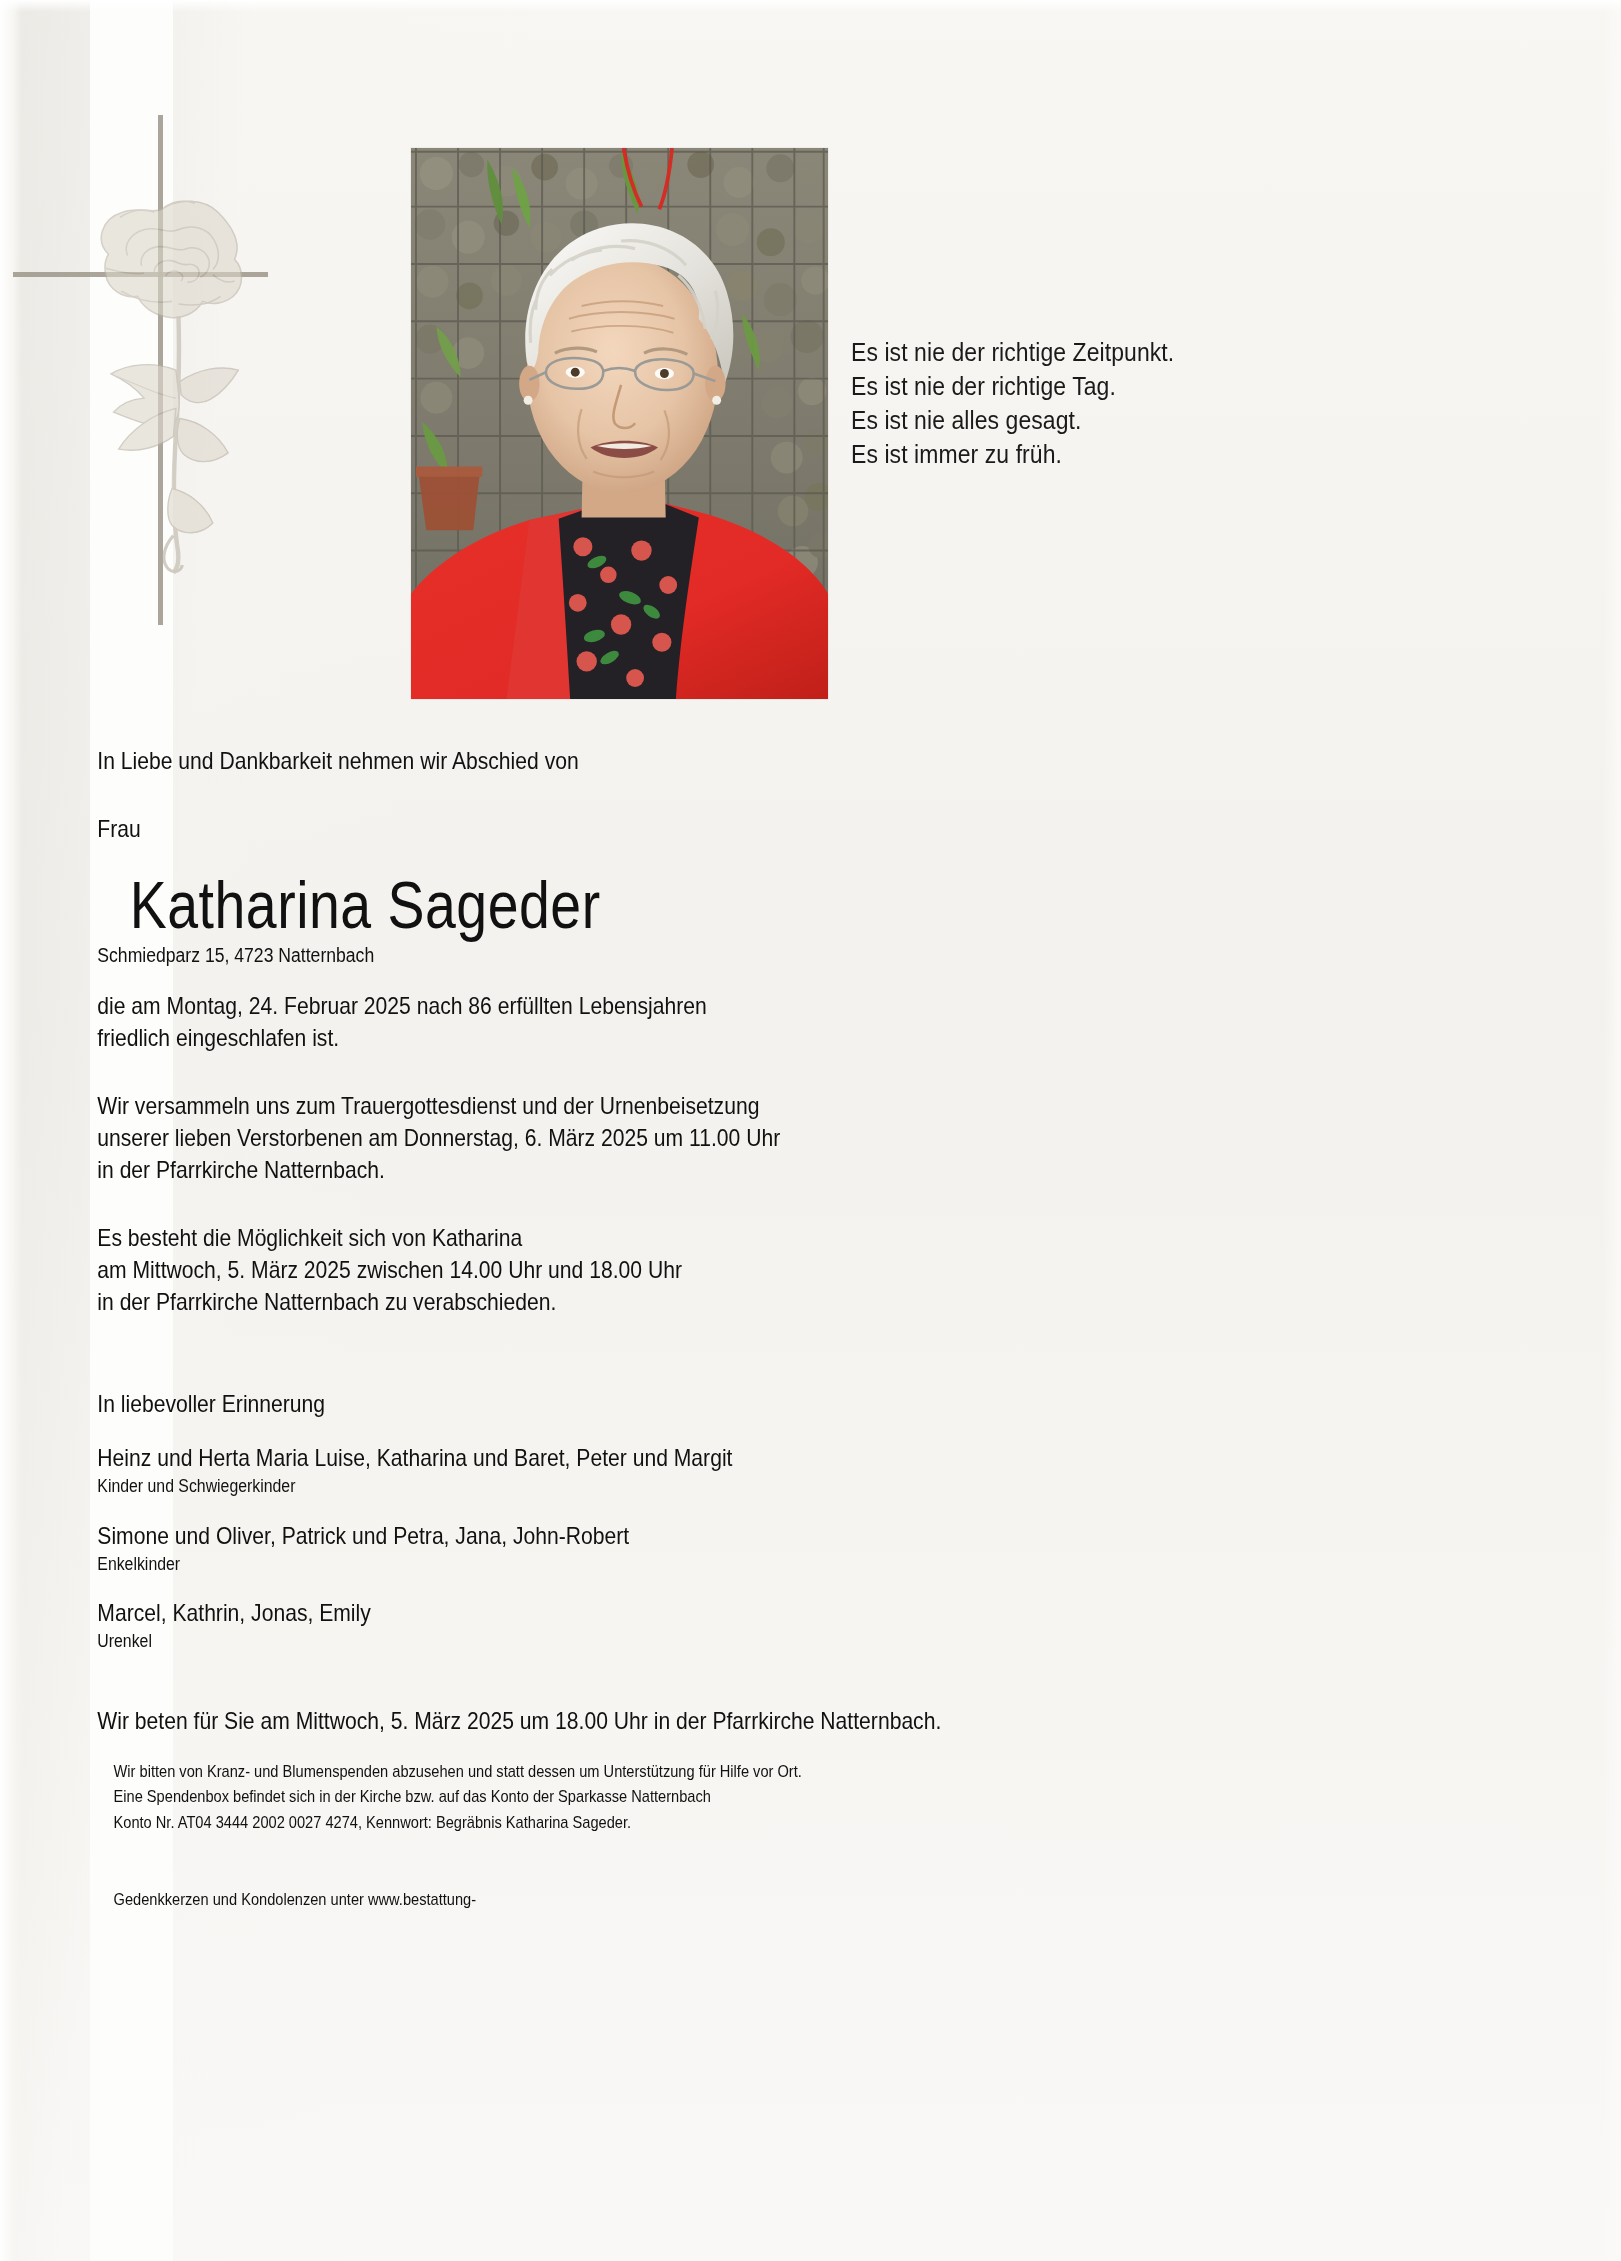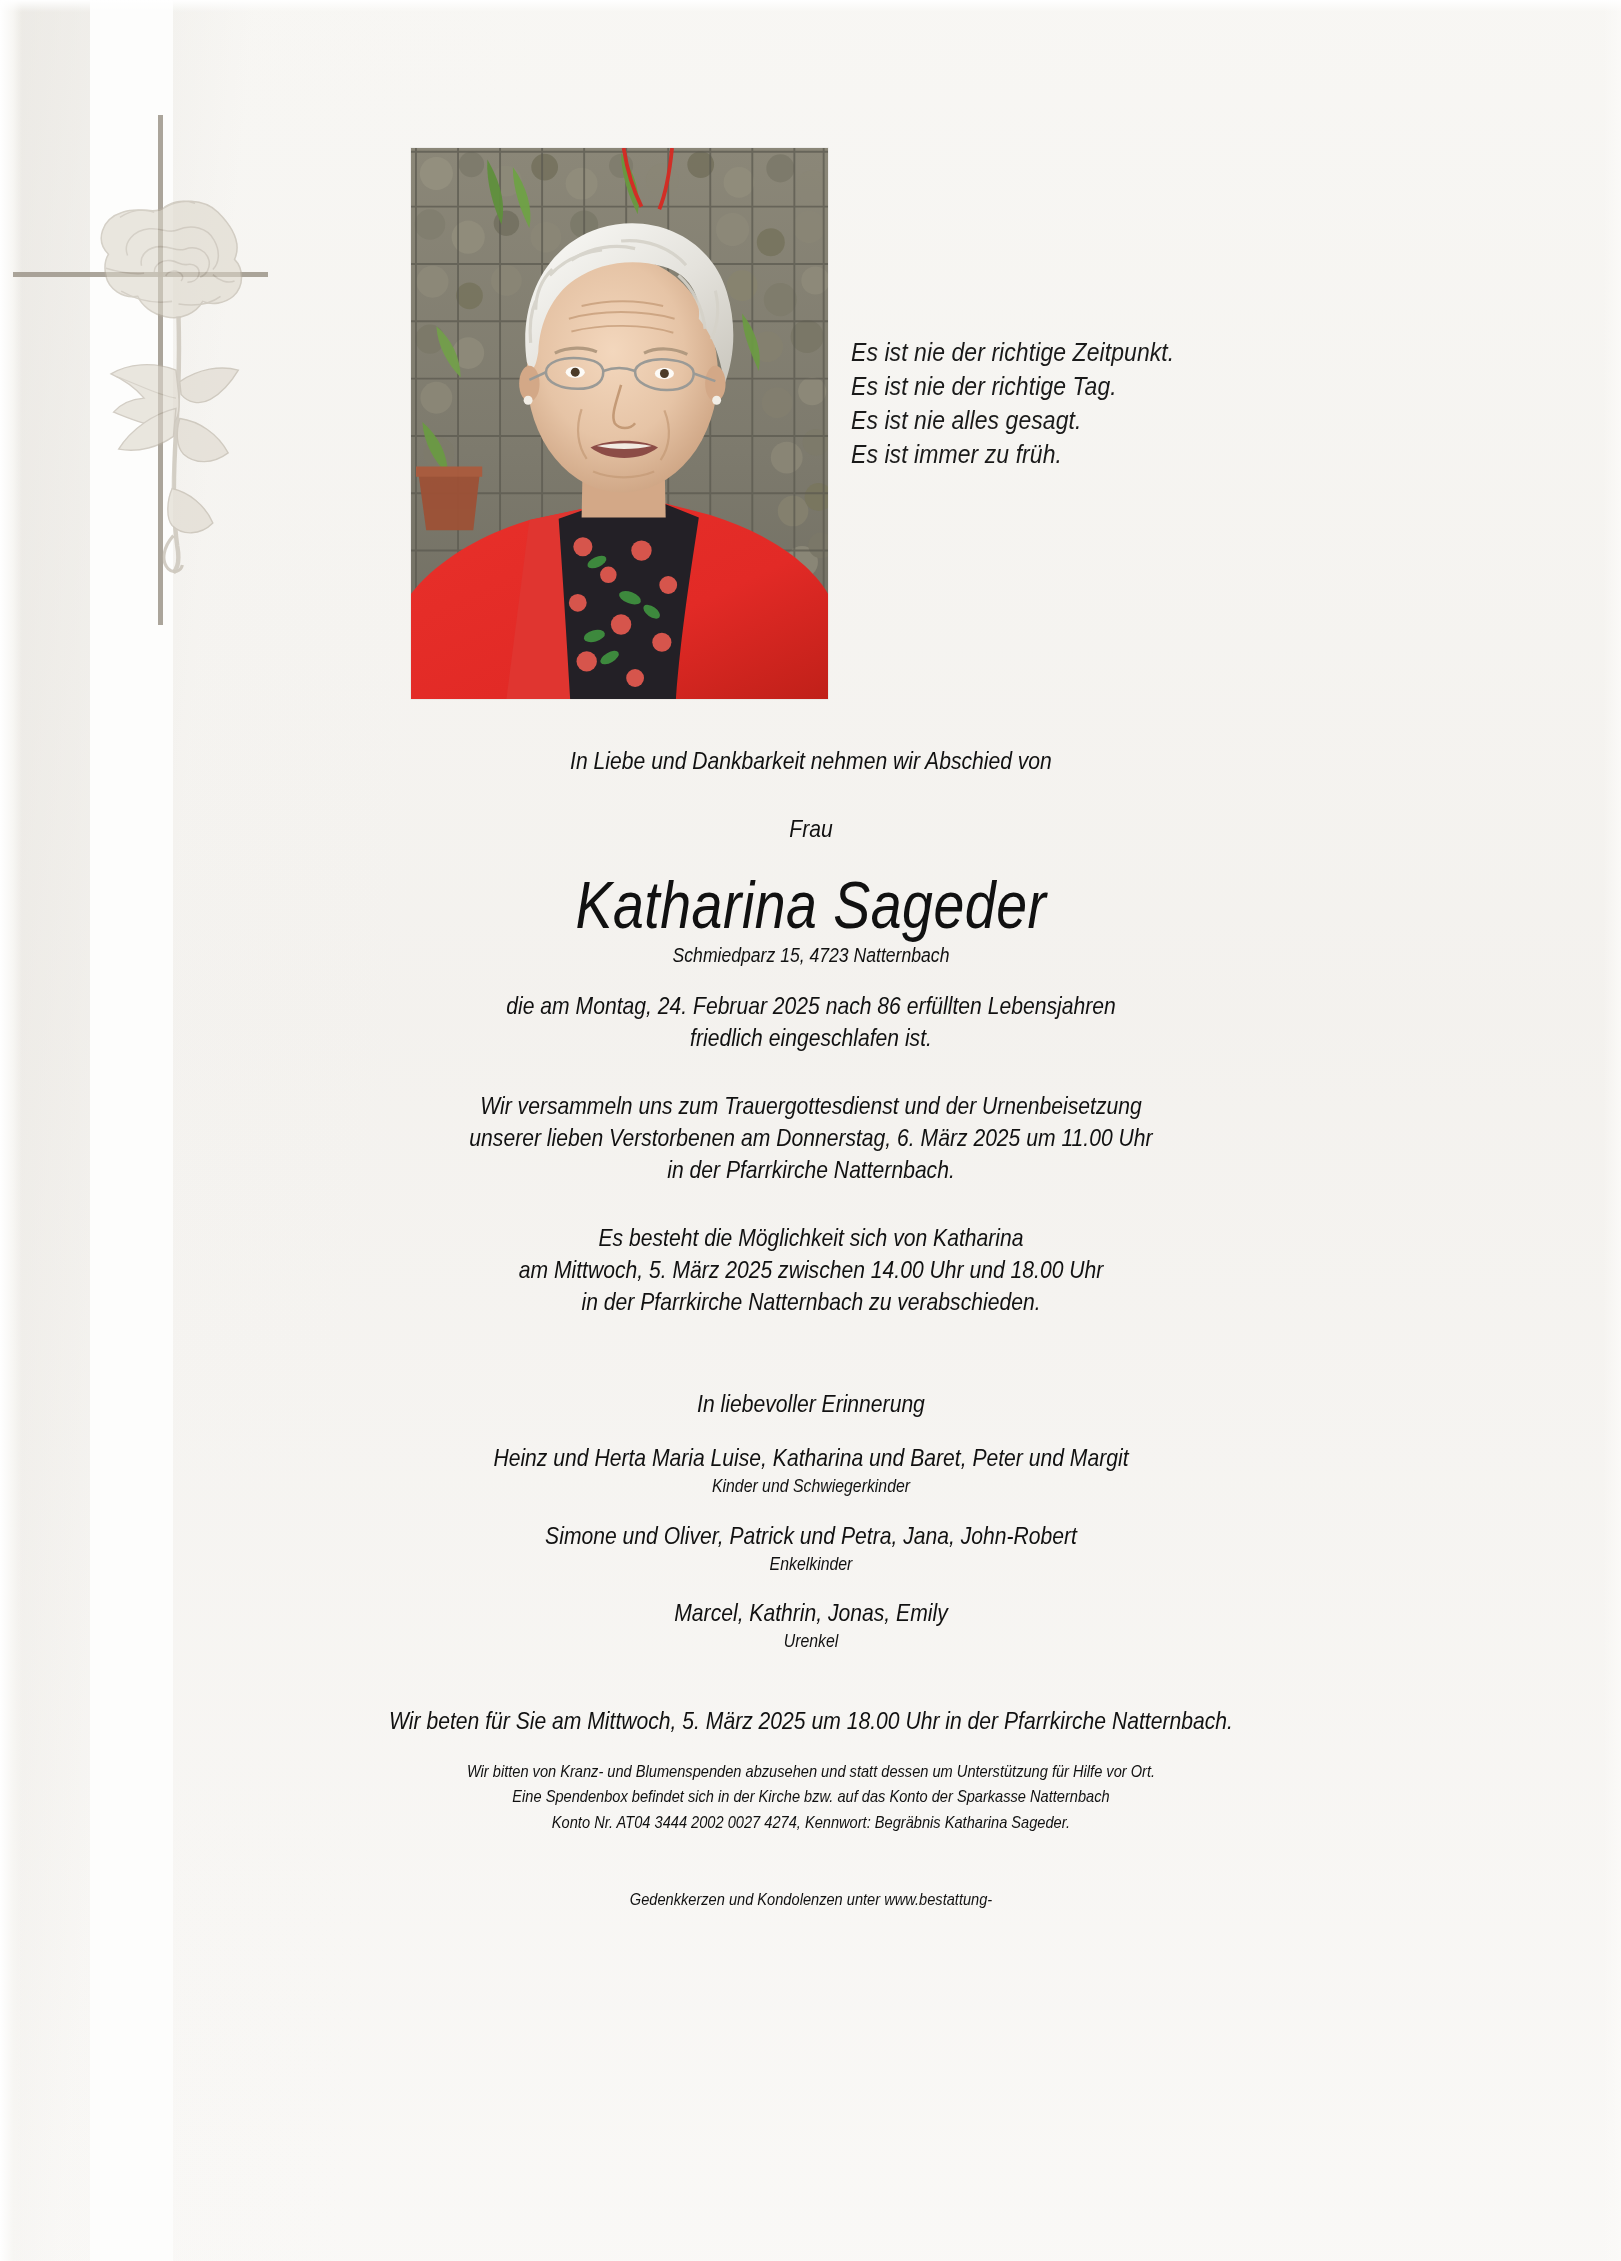--- a/index.html
+++ b/index.html
@@ -9,21 +9,20 @@
   }
   body {
     font-family: "Liberation Sans", sans-serif;
   }
   .card {
     position: relative;
     width: 1622px;
     height: 2261px;
     background: #f4f2ef;
     overflow: hidden;
-    font-style: italic;
   }
   
   .paper-texture {
     position: absolute;
     inset: 0;
     background:
       linear-gradient(95deg, rgba(225,222,216,0.55) 0%, rgba(246,245,242,0.15) 14%, rgba(255,255,255,0) 30%),
       linear-gradient(180deg, rgba(248,247,244,0.9) 0%, rgba(243,241,237,0.5) 45%, rgba(250,249,247,0.9) 100%);
     pointer-events: none;
   }
@@ -114,21 +113,20 @@
     transform: scaleX(0.9);
     transform-origin: left top;
   }
   .poem div { white-space: nowrap; }
 
   .body-col {
     position: absolute;
     left: 0;
     top: 745px;
     width: 1622px;
-    text-align: center;
     color: #111111;
   }
   .ln {
     font-size: 24px;
     line-height: 32px;
     white-space: nowrap;
     transform: scaleX(0.88);
   }
   .small-ln {
     font-size: 18px;

